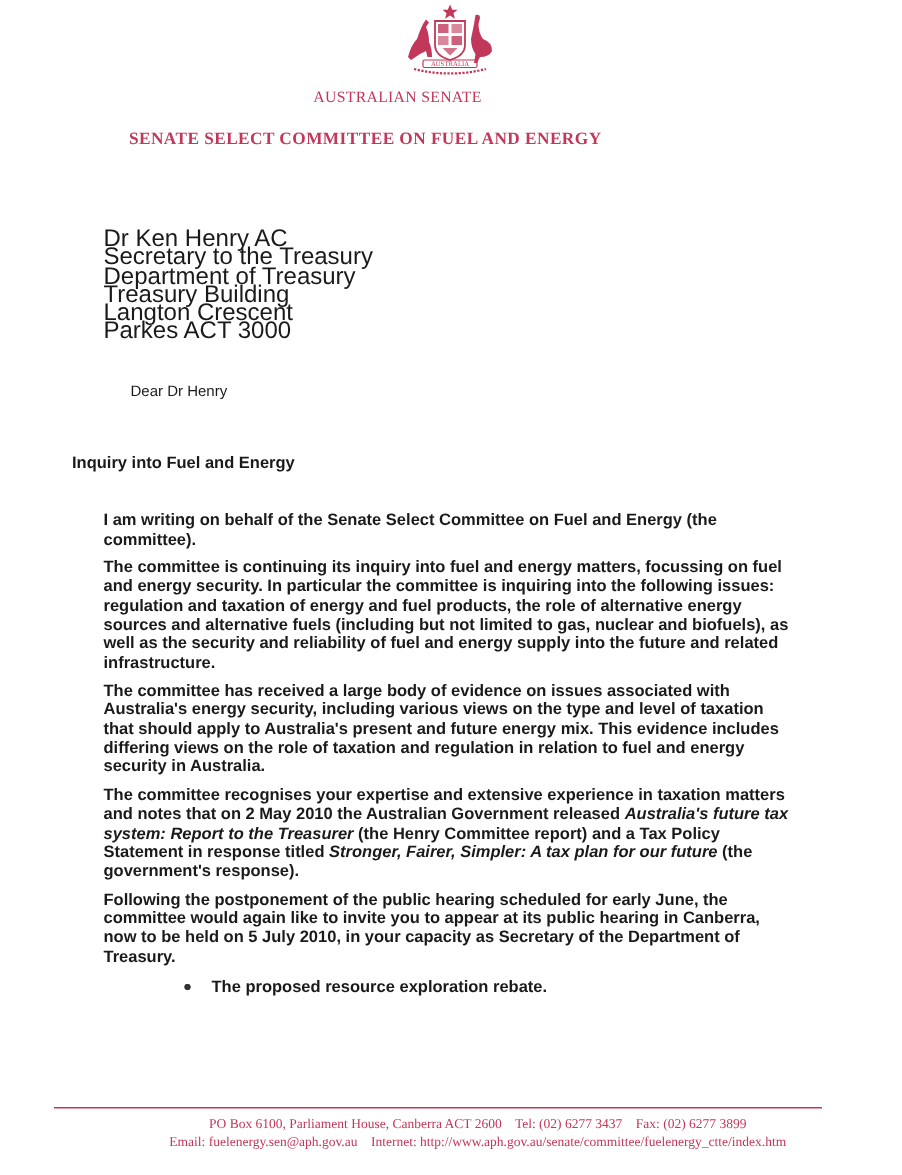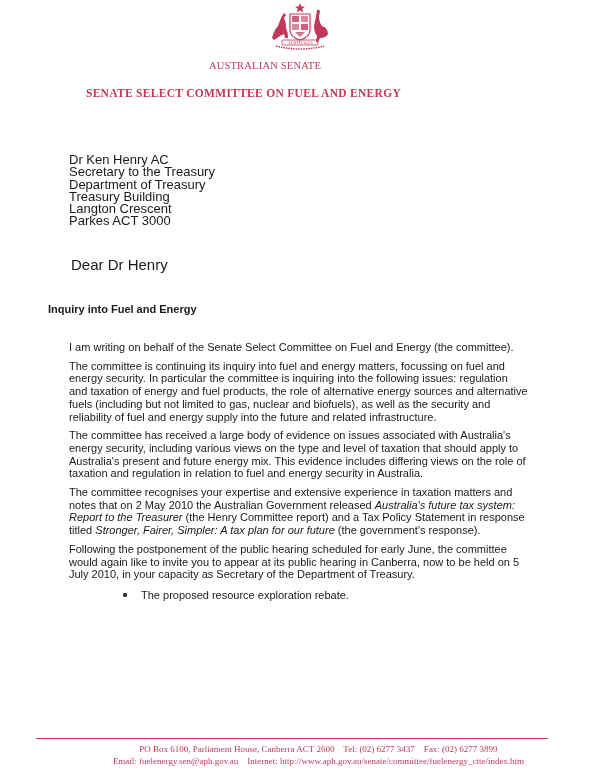--- a/index.html
+++ b/index.html
@@ -49,48 +49,49 @@
       font-family: "Liberation Serif", serif;
       font-weight: bold;
       font-size: 11.5px;
       color: #c2385a;
       letter-spacing: 0.3px;
     }
     .address {
       position: absolute;
       left: 69px;
       top: 154px;
-      font-size: 13px;
+      font-size: 16px;
       line-height: 12.3px;
     }
     .address div { white-space: nowrap; }
     .salutation {
       position: absolute;
-      left: 71px;
+      left: 87px;
       top: 256px;
-      font-size: 15px;
+      font-size: 10px;
       text-align: center;
     }
     .subject {
       position: absolute;
       top: 303px;
       left: 0;
       width: 601px;
       text-align: left;
       font-weight: bold;
       font-size: 11px;
       padding-left: 48px;
     }
     .body-text {
       position: absolute;
       left: 69px;
       top: 341px;
       width: 460px;
       font-size: 11px;
       line-height: 12.7px;
+      font-weight: bold;
     }
     .body-text p {
       margin: 0 0 6px 0;
     }
     .body-text em { font-style: italic; }
     .bullets {
       list-style: none;
       margin: 0;
       padding: 0 0 0 54px;
     }

